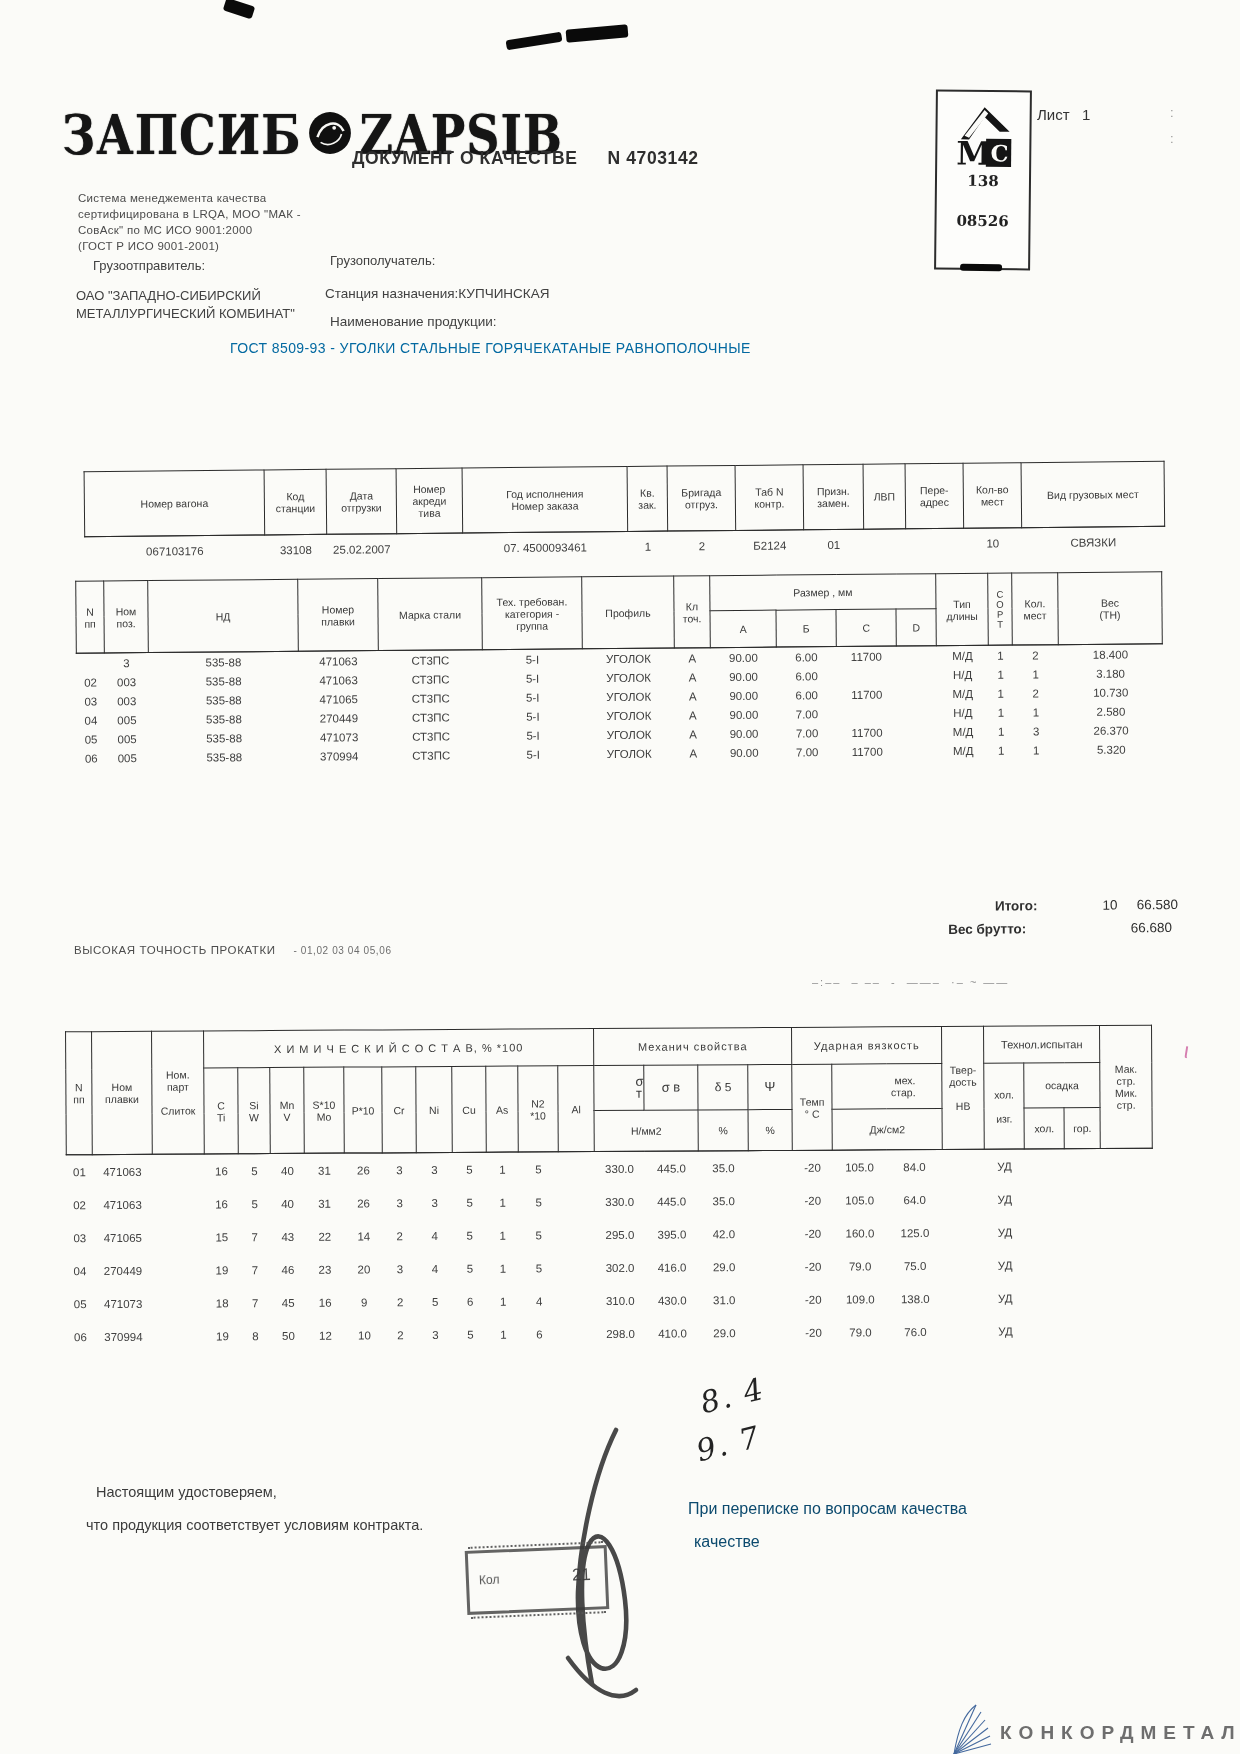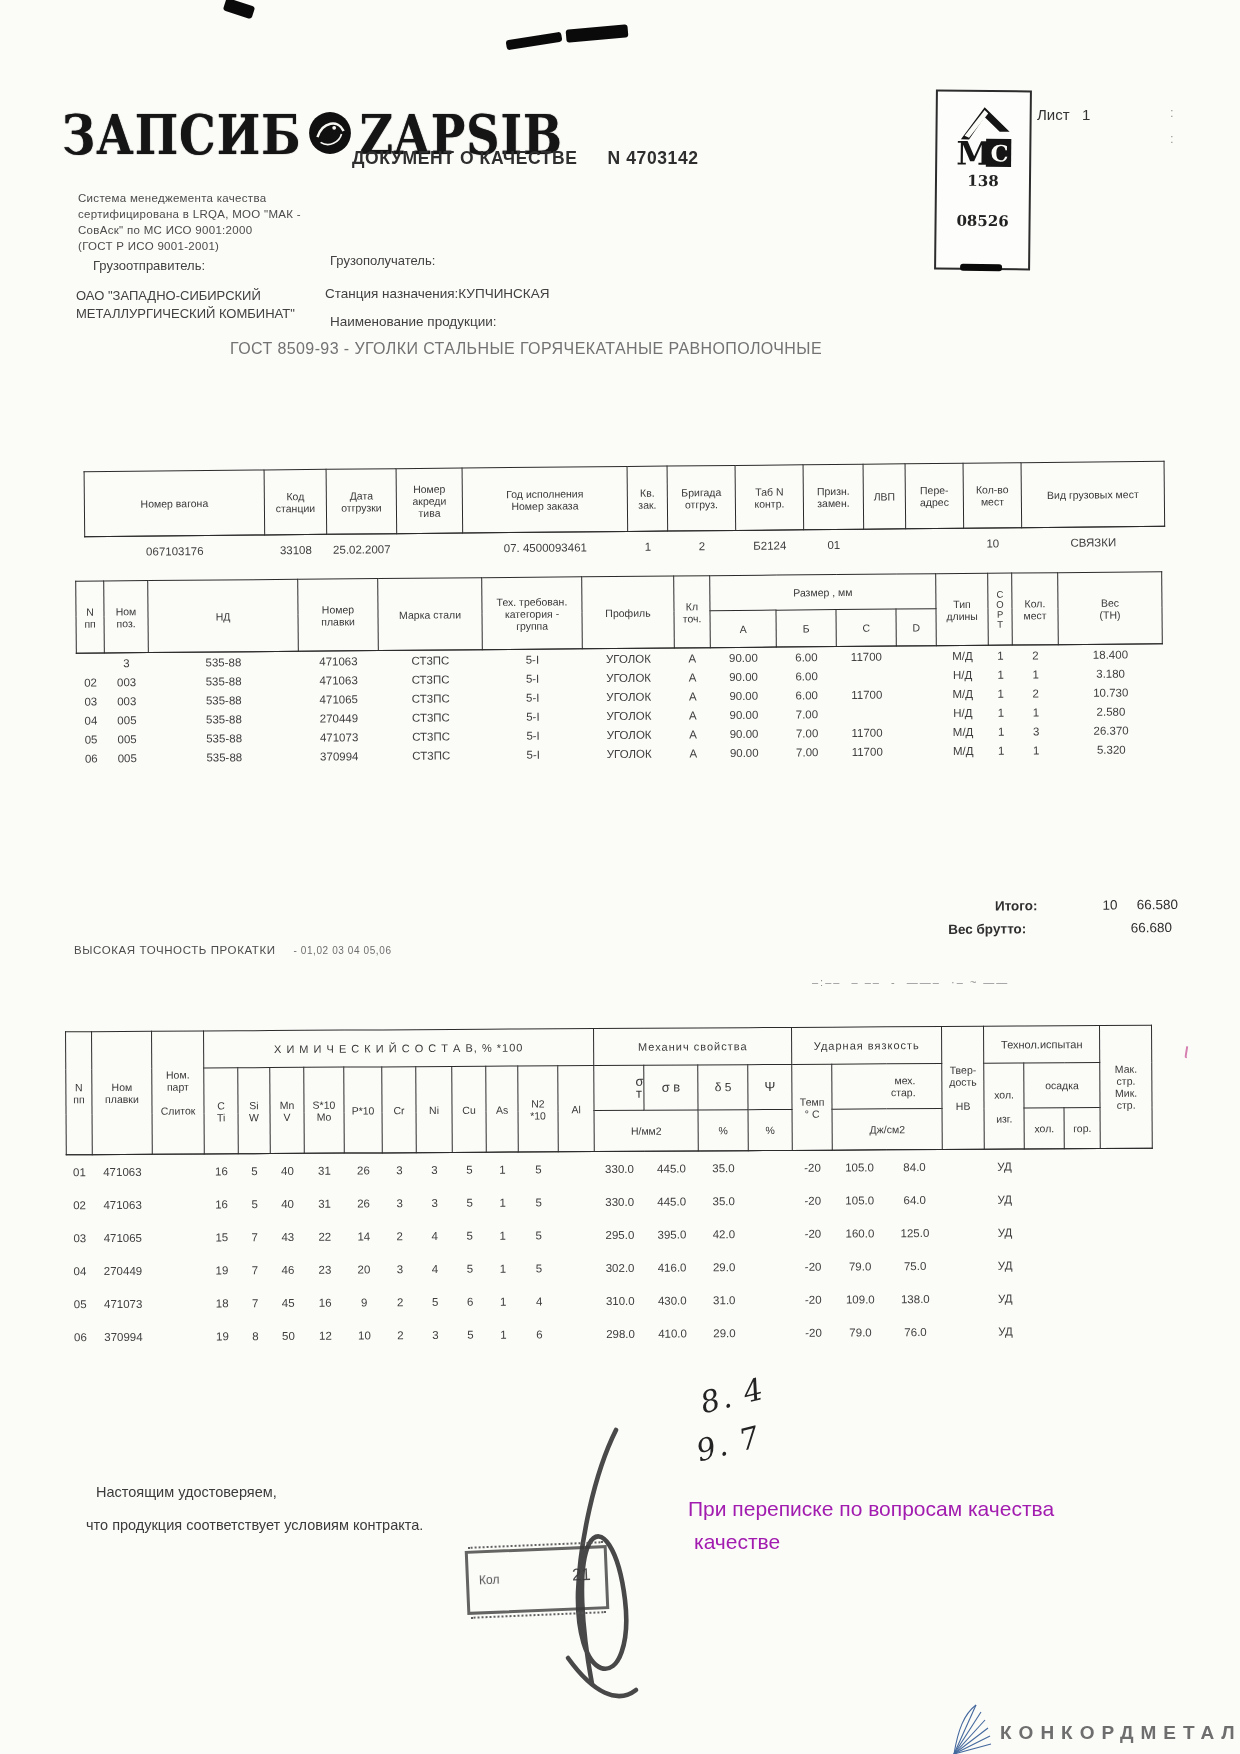--- a/index.html
+++ b/index.html
@@ -72,21 +72,21 @@
   </div>
 
   <div class="abs doc-title" style="left:352px;top:148px;">
     <span>ДОКУМЕНТ О КАЧЕСТВЕ</span>
     <span>N 4703142</span>
   </div>
 
   <div class="abs lbl" style="left:330px;top:246px;margin-top:7px;">Грузополучатель:</div>
   <div class="abs lbl" style="left:325px;top:286px;font-size:13.5px;">Станция назначения:КУПЧИНСКАЯ</div>
   <div class="abs lbl" style="left:330px;top:314px;font-size:13.5px;">Наименование   продукции:</div>
-  <div class="abs" style="left:230px;top:340px;font-size:16px;color:#737373;letter-spacing:.4px;">ГОСТ 8509-93  -  УГОЛКИ СТАЛЬНЫЕ ГОРЯЧЕКАТАНЫЕ РАВНОПОЛОЧНЫЕ</div>
+  <div class="abs" style="left:230px;top:340px;font-size:14px;color:#0369a1;letter-spacing:.4px;">ГОСТ 8509-93  -  УГОЛКИ СТАЛЬНЫЕ ГОРЯЧЕКАТАНЫЕ РАВНОПОЛОЧНЫЕ</div>
 
   <div class="abs mc-box" style="left:935px;top:90px;width:92px;height:176px;transform:rotate(.6deg);">
     <div style="margin-top:8px;">
       <svg width="64" height="72" viewBox="0 0 70 80">
         <path d="M10,44 L36,8 L64,35 L53,35 L36,19 L19,44 Z" fill="#151515"></path>
         <path d="M14,40 L36,11 L40,15 L19,42 Z" fill="#fbfbf8"></path>
         <text x="5" y="72" font-size="36" font-weight="bold" font-family="DejaVu Serif, serif" fill="#151515">М</text>
         <rect x="38" y="43" width="28" height="31" fill="#151515"></rect>
         <text x="43" y="68" font-size="25" font-weight="bold" font-family="DejaVu Serif, serif" fill="#fbfbf8">C</text>
       </svg>
@@ -631,21 +631,21 @@
     </svg>
   </div>
 
   <div class="abs stamp" style="left:466px;top:1548px;width:136px;height:58px;opacity:.92;">
     <span style="position:absolute;left:10px;top:20px;font-size:12px;color:#474747;filter:blur(.4px);">Кол</span>
     <span style="position:absolute;right:14px;top:16px;font-size:17px;color:#3c3c3c;">21</span>
     <span style="position:absolute;left:0;top:-7px;width:100%;border-top:2px dotted #555;"></span>
     <span style="position:absolute;left:0;bottom:-7px;width:100%;border-top:2px dotted #555;"></span>
   </div>
 
-  <div class="abs" style="left:688px;top:1492px;font-size:21px;color:#a21caf;line-height:33px;">
+  <div class="abs" style="left:688px;top:1492px;font-size:16px;color:#0c4a6e;line-height:33px;">
     <div>При переписке по вопросам качества</div>
     <div style="padding-left:6px;">качестве</div>
   </div>
 
   <div class="abs" style="left:946px;top:1704px;">
     <svg width="50" height="50" viewBox="0 0 50 50">
       <g fill="none" stroke="#44699e" stroke-width="1.1">
         <path d="M8,50 C12,26 18,10 30,1"></path>
         <path d="M8,50 L30,1"></path>
         <path d="M8,50 L35,8"></path>

